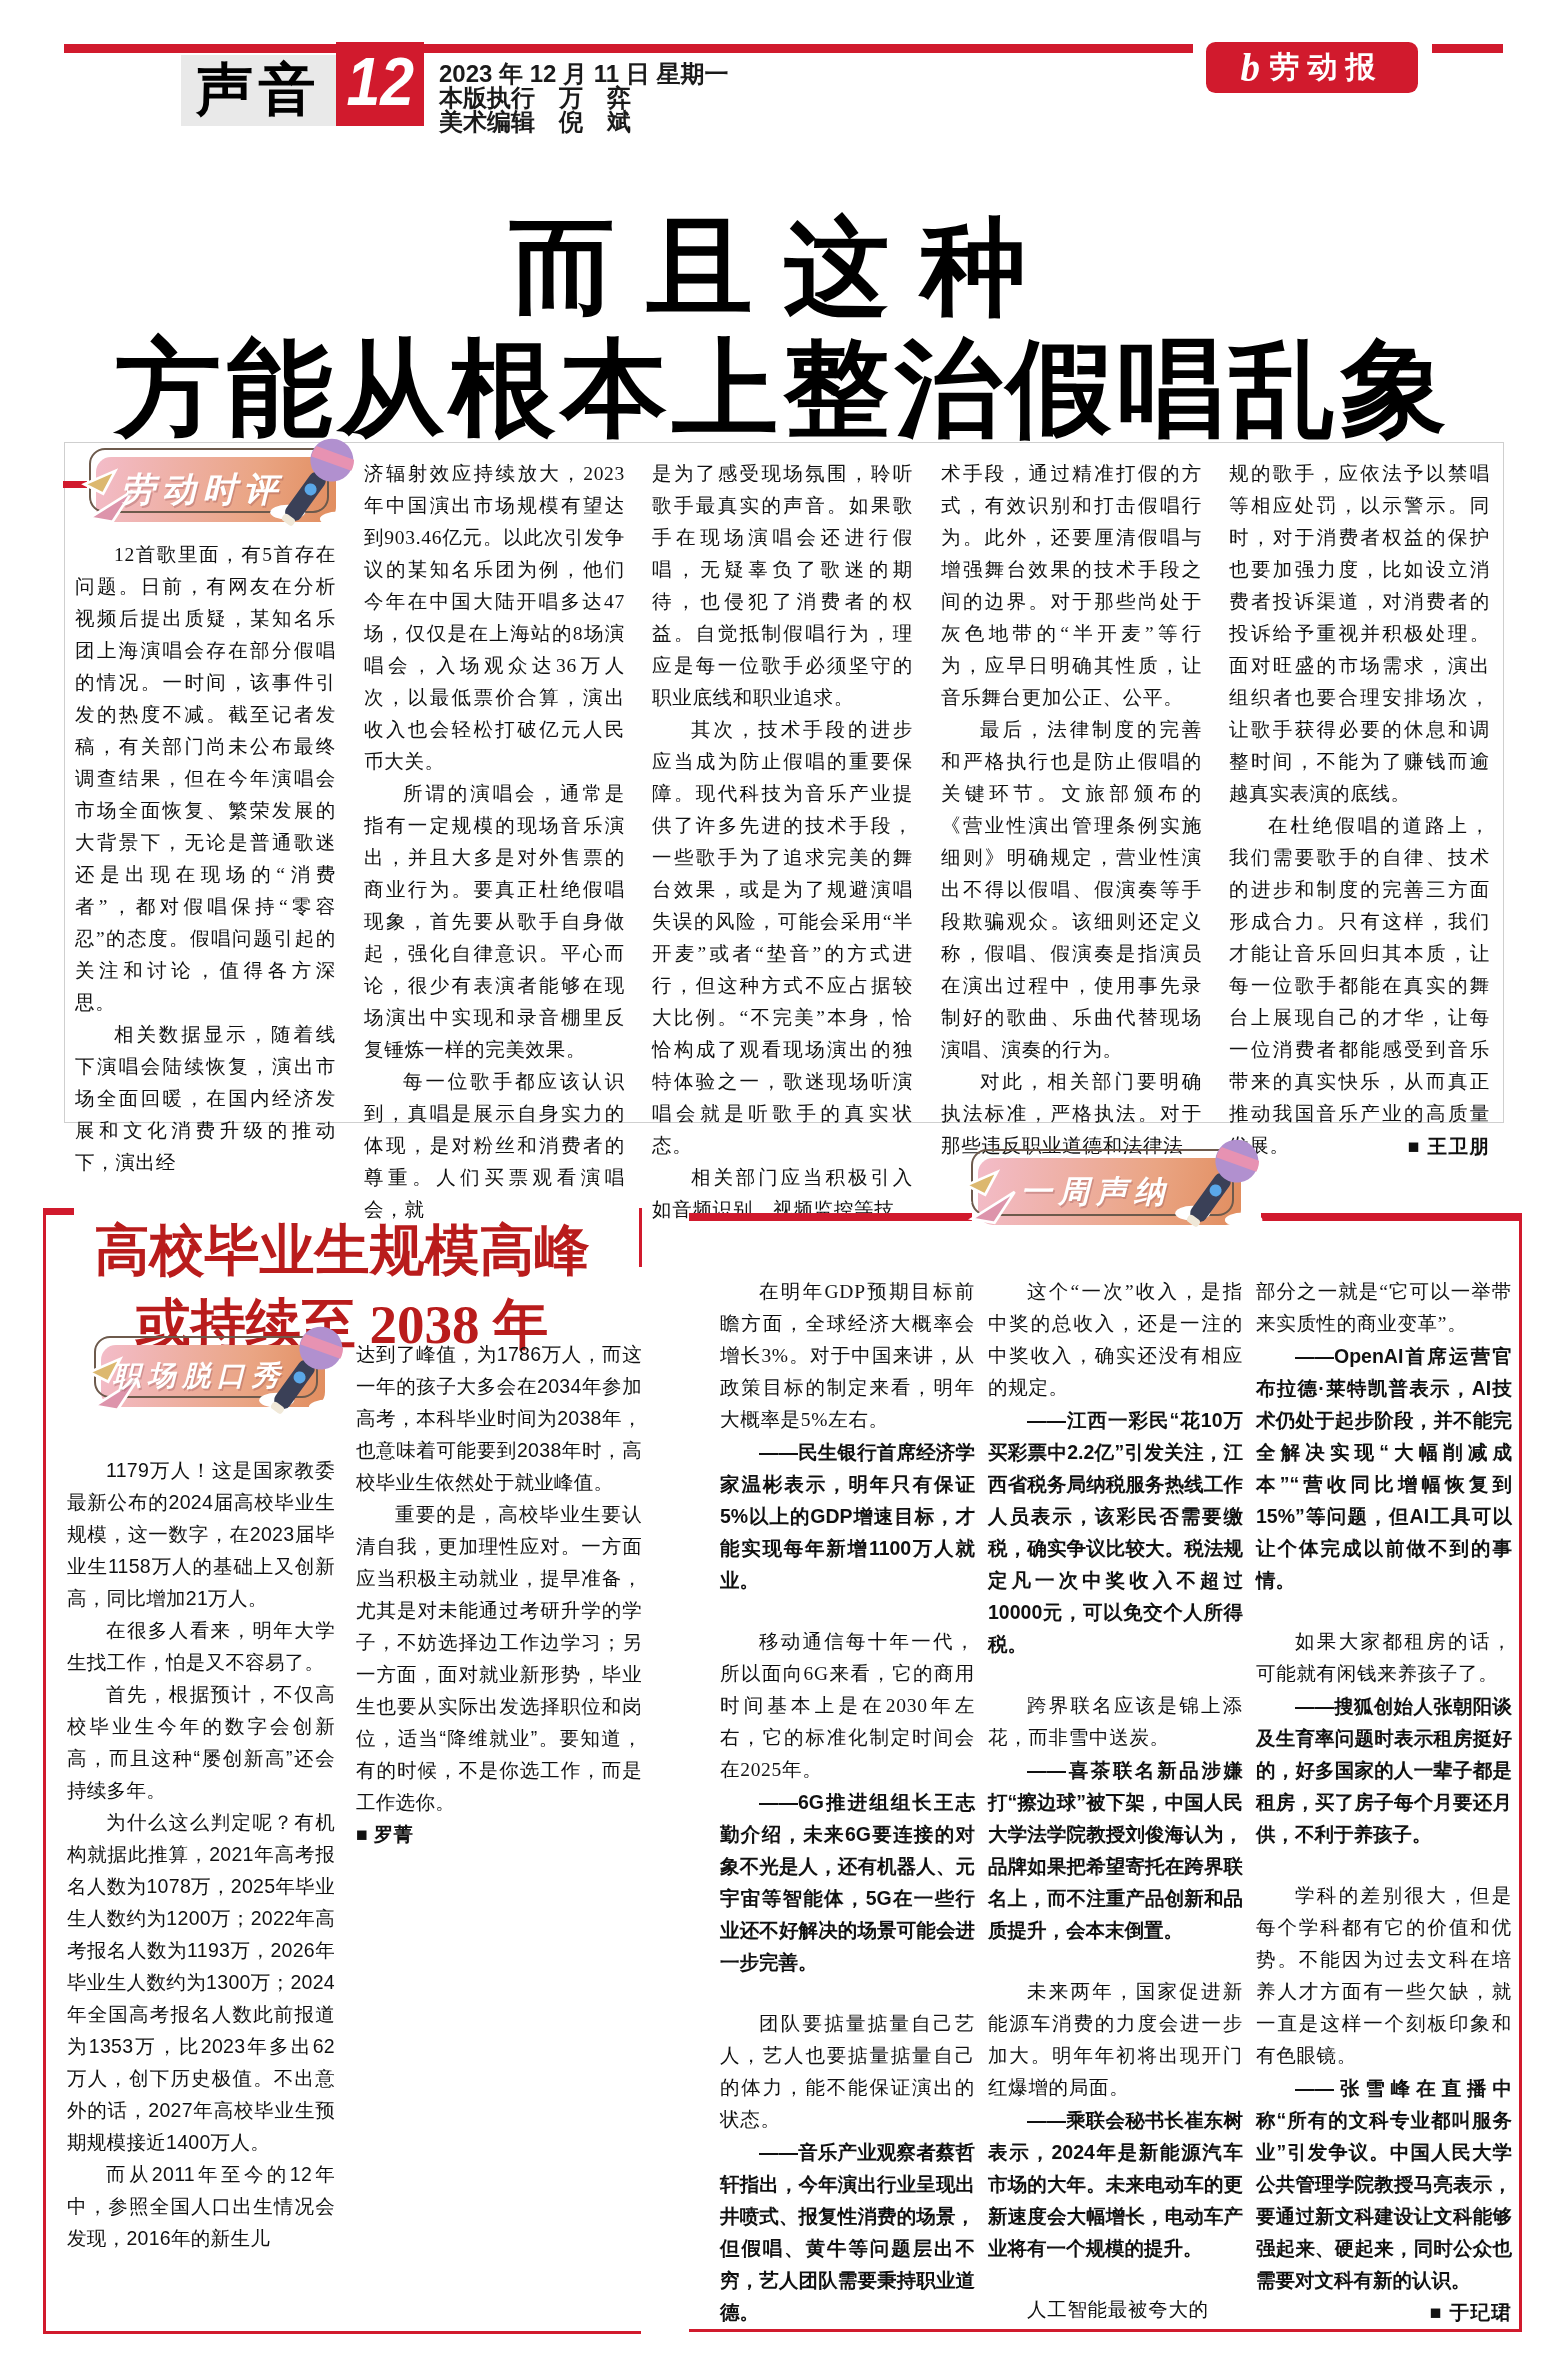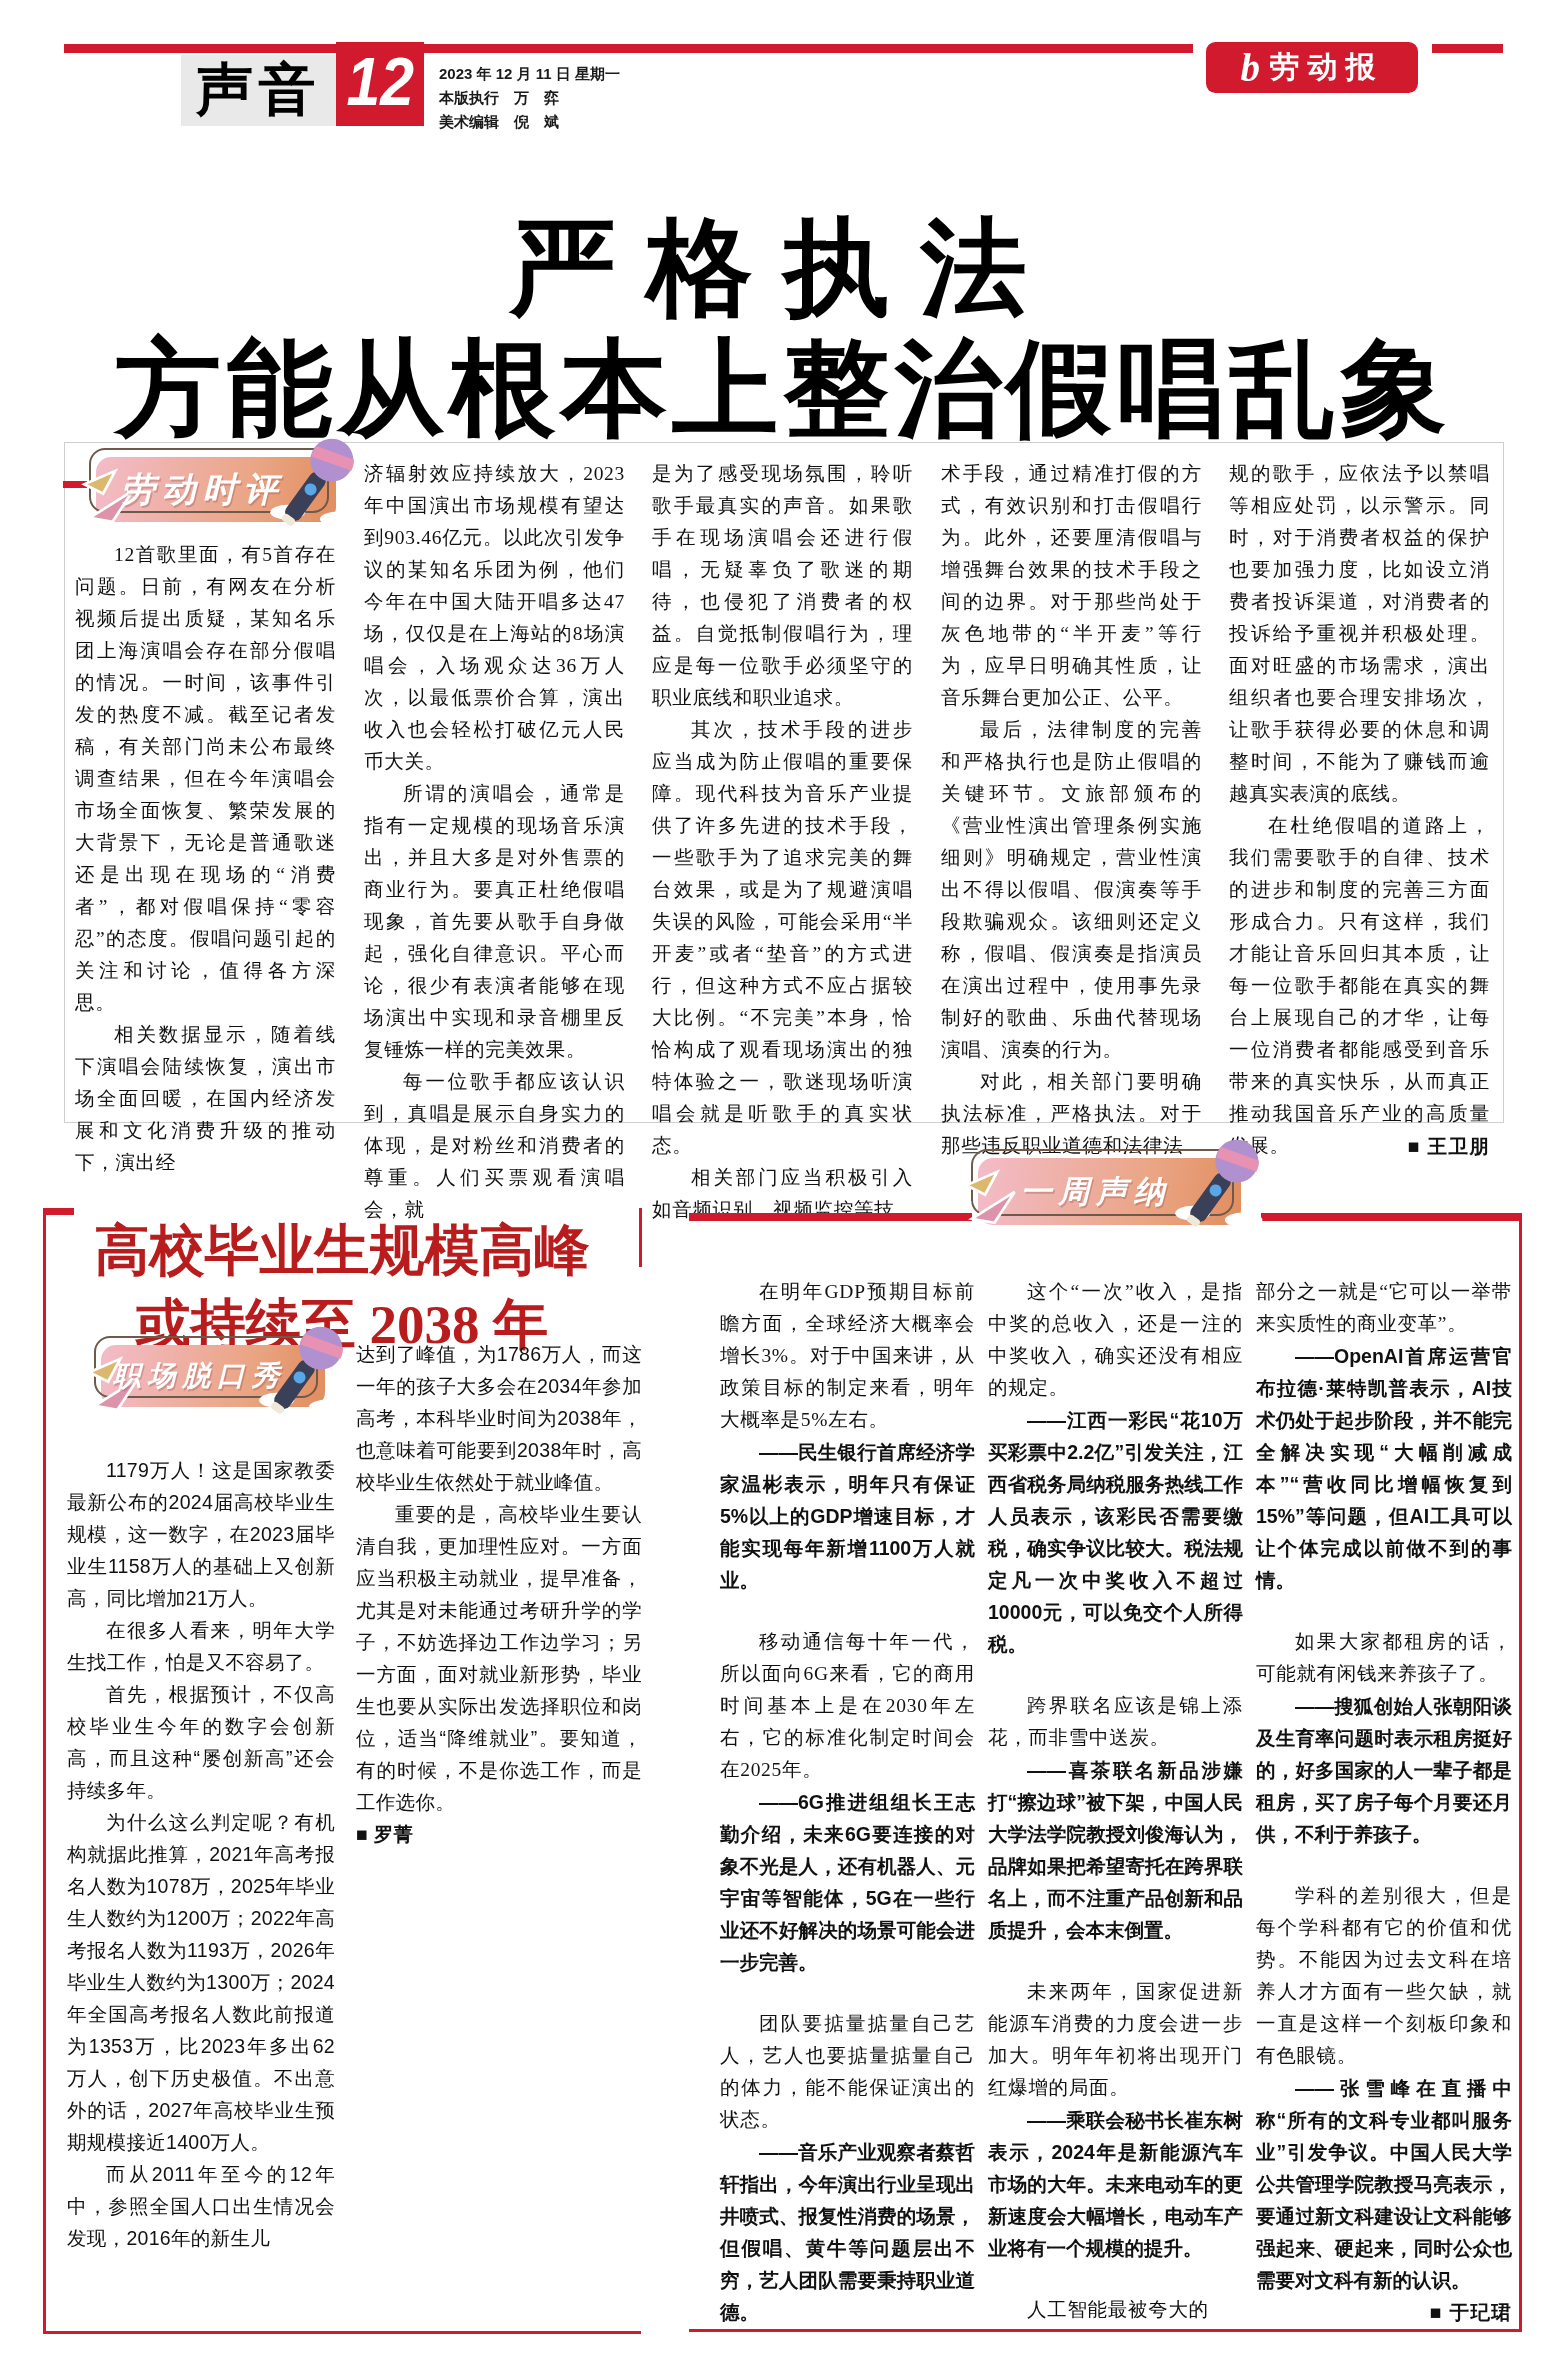--- a/index.html
+++ b/index.html
@@ -10,21 +10,21 @@
   .red{background:#d11a2d;}
 
   
   .bar-left{left:64px;top:44px;width:1129px;height:9.4px;}
   .bar-right{left:1432px;top:44px;width:71px;height:9.4px;}
   .sec-box{left:181px;top:55px;width:155px;height:71px;background:#e9e9e9;
            display:flex;align-items:center;justify-content:center;}
   .sec-box span{font-size:57px;font-weight:bold;letter-spacing:5.4px;color:#000;}
   .pagenum{left:336px;top:42px;width:88px;height:84px;display:flex;justify-content:center;}
   .pagenum span{color:#fff;font-size:69px;font-weight:bold;font-style:italic;transform:scaleX(.88);}
-  .dateblock{left:439px;top:62px;font-size:15px;line-height:24px;font-weight:bold;color:#1a1a1a;}
+  .dateblock{left:439px;top:62px;font-size:24px;line-height:24px;font-weight:bold;color:#1a1a1a;}
   .logo{left:1206px;top:42px;width:212px;height:51px;border-radius:9.4px;
         display:flex;align-items:center;justify-content:center;gap:9.4px;}
   .logo-b{color:#fff;font-size:39px;font-weight:bold;font-style:italic;line-height:1;
           font-family:"Liberation Serif",serif;}
   .logo-name{color:#fff;font-size:30px;font-weight:bold;letter-spacing:8px;
              font-family:"Liberation Serif","DejaVu Serif",serif;}
 
   
   .head1{left:64px;top:197px;width:1439px;text-align:center;font-size:106px;font-weight:bold;
          letter-spacing:31px;font-family:"Liberation Serif","DejaVu Serif",serif;color:#000;white-space:nowrap;}
@@ -86,21 +86,21 @@
   <div class="abs dateblock">
     <div>2023 年 12 月 11 日 星期一</div>
     <div>本版执行　万　弈</div>
     <div>美术编辑　倪　斌</div>
   </div>
   <div class="abs red logo">
     <span class="logo-b">b</span>
     <span class="logo-name">劳动报</span>
   </div>
 
-  <div class="abs head1">严格执法</div>
+  <div class="abs head1">而且这种</div>
   <div class="abs head2">方能从根本上整治假唱乱象</div>
 
   <div class="abs top-box"></div>
   <div class="dash" style="left:63px;top:481px;width:24px;height:6.7px;"></div>
 
   <div class="fbadge b1" style="left:96px;top:457px;width:240px;height:65px;">
     <svg class="planes" viewBox="0 0 100 92">
       <polygon points="8,30 54,10 36,44" fill="#dcb86f" stroke="#fff" stroke-width="4"></polygon>
       <polygon points="16,80 80,40 50,86" fill="#dd94ab" stroke="#fff" stroke-width="4"></polygon>
       <line x1="2" y1="62" x2="15" y2="54" stroke="#fff" stroke-width="4"></line>

